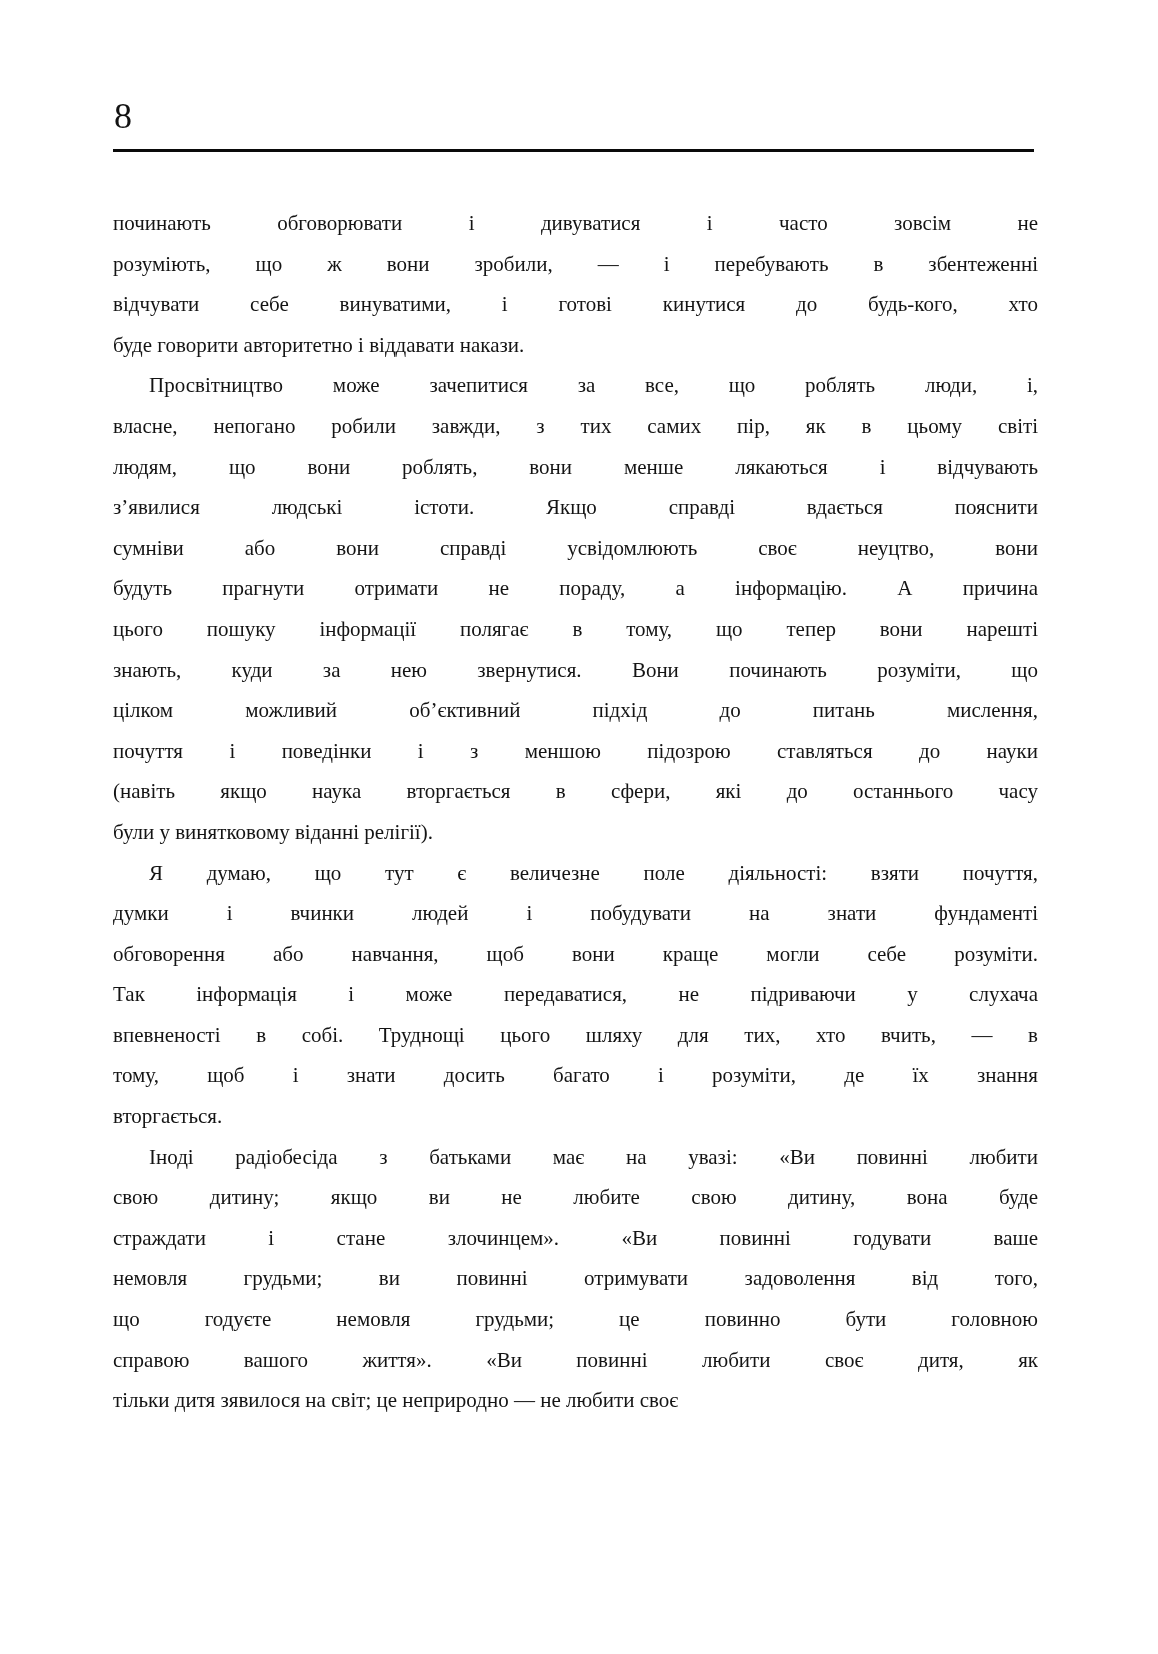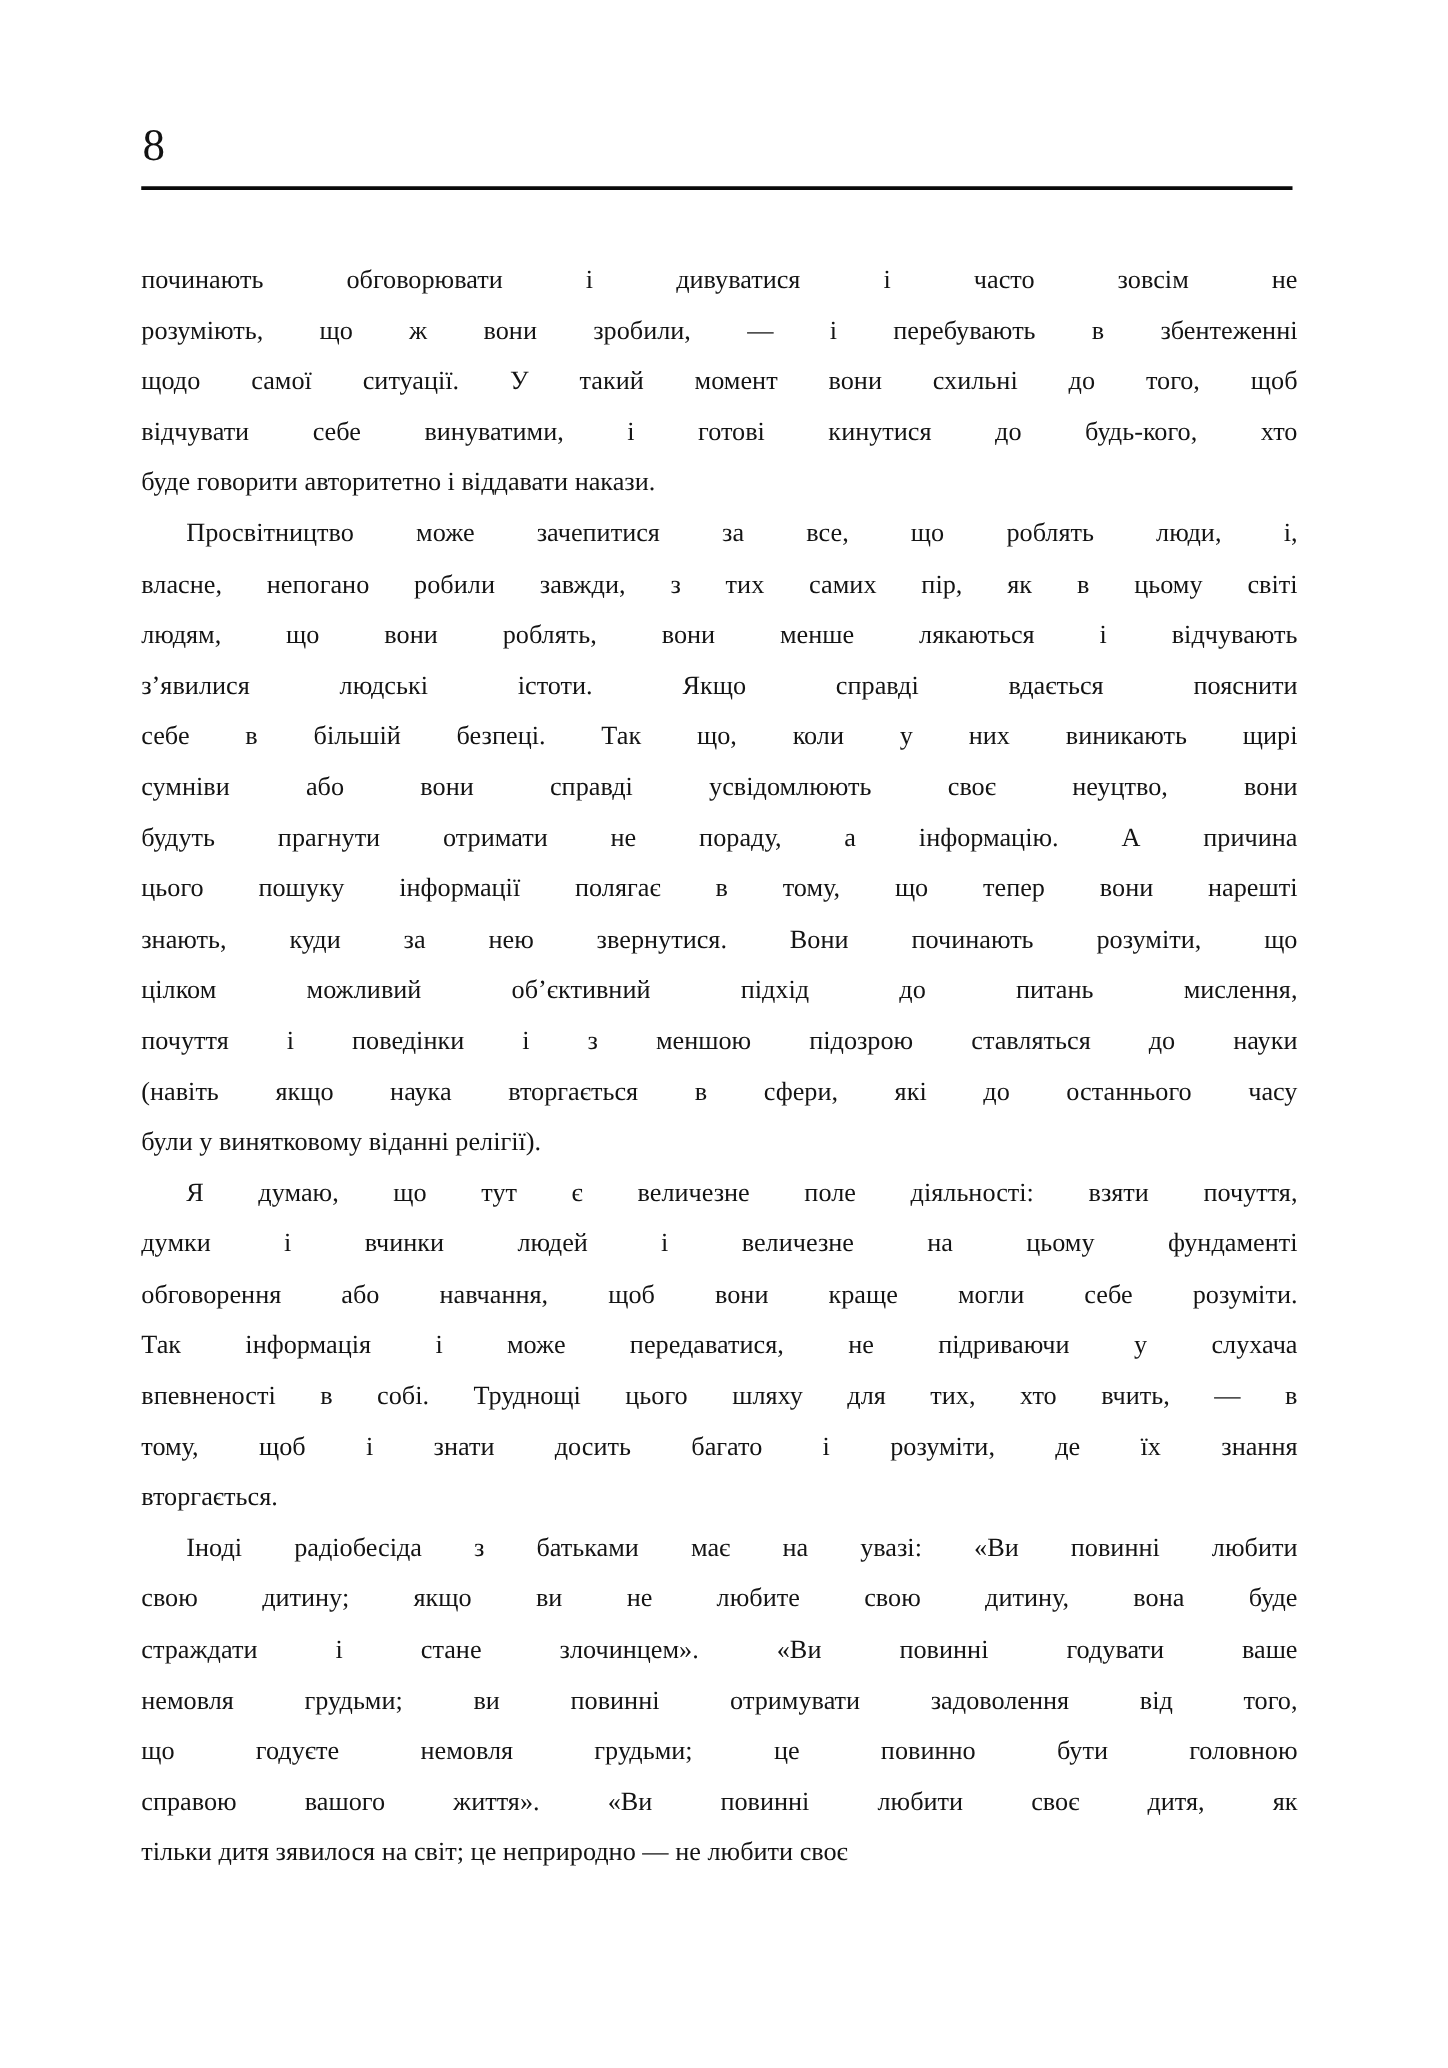--- a/index.html
+++ b/index.html
@@ -61,42 +61,40 @@
 </head>
 <body>
 
 <div class="page">
   <div class="page-number">8</div>
   <div class="header-rule"></div>
   <div class="text-block">
       <div class="paragraph">
         <div class="line">починають обговорювати і дивуватися і часто зовсім не</div>
         <div class="line">розуміють, що ж вони зробили, — і перебувають в збентеженні</div>
-        <div class="line">щодо самої ситуації. У такий момент вони схильні до того, щоб</div>
         <div class="line">відчувати себе винуватими, і готові кинутися до будь-кого, хто</div>
         <div class="line last">буде говорити авторитетно і віддавати накази.</div>
       </div>
       <div class="paragraph">
         <div class="line indent">Просвітництво може зачепитися за все, що роблять люди, і,</div>
         <div class="line">власне, непогано робили завжди, з тих самих пір, як в цьому світі</div>
         <div class="line">людям, що вони роблять, вони менше лякаються і відчувають</div>
         <div class="line">з’явилися людські істоти. Якщо справді вдається пояснити</div>
-        <div class="line">себе в більшій безпеці. Так що, коли у них виникають щирі</div>
         <div class="line">сумніви або вони справді усвідомлюють своє неуцтво, вони</div>
         <div class="line">будуть прагнути отримати не пораду, а інформацію. А причина</div>
         <div class="line">цього пошуку інформації полягає в тому, що тепер вони нарешті</div>
         <div class="line">знають, куди за нею звернутися. Вони починають розуміти, що</div>
         <div class="line">цілком можливий об’єктивний підхід до питань мислення,</div>
         <div class="line">почуття і поведінки і з меншою підозрою ставляться до науки</div>
         <div class="line">(навіть якщо наука вторгається в сфери, які до останнього часу</div>
         <div class="line last">були у винятковому віданні релігії).</div>
       </div>
       <div class="paragraph">
         <div class="line indent">Я думаю, що тут є величезне поле діяльності: взяти почуття,</div>
-        <div class="line">думки і вчинки людей і величезне на цьому фундаменті</div>
+        <div class="line">думки і вчинки людей і побудувати на знати фундаменті</div>
         <div class="line">обговорення або навчання, щоб вони краще могли себе розуміти.</div>
         <div class="line">Так інформація і може передаватися, не підриваючи у слухача</div>
         <div class="line">впевненості в собі. Труднощі цього шляху для тих, хто вчить, — в</div>
         <div class="line">тому, щоб і знати досить багато і розуміти, де їх знання</div>
         <div class="line last">вторгається.</div>
       </div>
       <div class="paragraph">
         <div class="line indent">Іноді радіобесіда з батьками має на увазі: «Ви повинні любити</div>
         <div class="line">свою дитину; якщо ви не любите свою дитину, вона буде</div>
         <div class="line">страждати і стане злочинцем». «Ви повинні годувати ваше</div>

